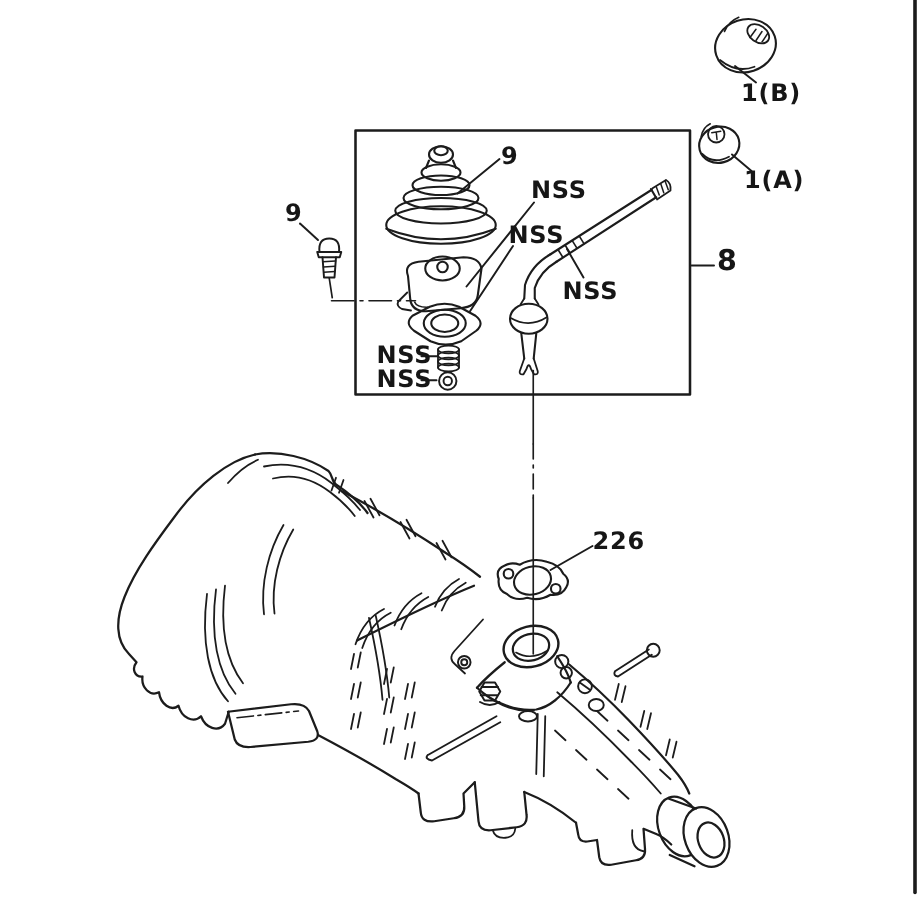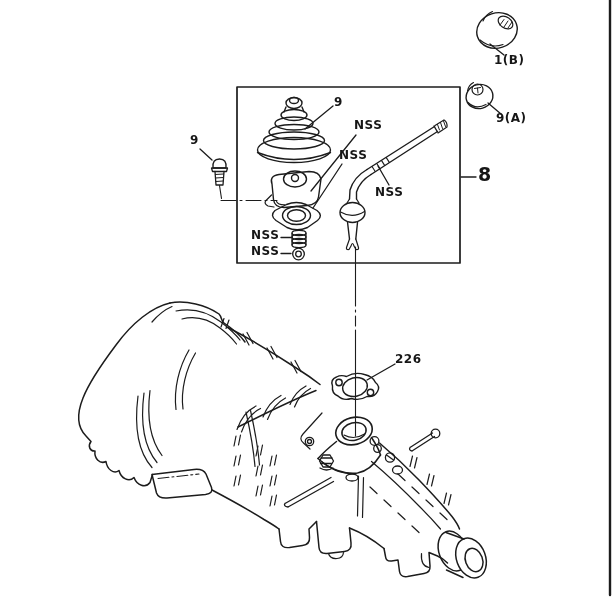--- a/index.html
+++ b/index.html
@@ -8,21 +8,21 @@
     width:616px;height:607px;
     background:#ffffff;
     font-family:"DejaVu Sans","Liberation Sans",sans-serif;
     overflow:hidden;
   }
   #art{position:absolute;left:0;top:0;}
   .callout{
     position:absolute;
     color:#161616;
     font-weight:bold;
-    font-size:12px;
+    font-size:16px;
     letter-spacing:0.5px;
     line-height:1;
     white-space:nowrap;
     user-select:none;
   }
   .callout.big{font-size:19px;}
 </style>
 </head>
 <body>
 
@@ -259,16 +259,16 @@
 
 <div class="callout" style="left:334px;top:96px">9</div>
 <div class="callout" style="left:354px;top:119px">NSS</div>
 <div class="callout" style="left:339px;top:149px">NSS</div>
 <div class="callout" style="left:375px;top:186px">NSS</div>
 <div class="callout" style="left:251px;top:229px">NSS</div>
 <div class="callout" style="left:251px;top:245px">NSS</div>
 <div class="callout" style="left:190px;top:134px">9</div>
 <div class="callout big" style="left:478px;top:165px">8</div>
 <div class="callout" style="left:494px;top:54px">1(B)</div>
-<div class="callout" style="left:496px;top:112px">9(A)</div>
+<div class="callout" style="left:496px;top:112px">1(A)</div>
 <div class="callout" style="left:395px;top:353px">226</div>
 
 </div>
 
 </body></html>

